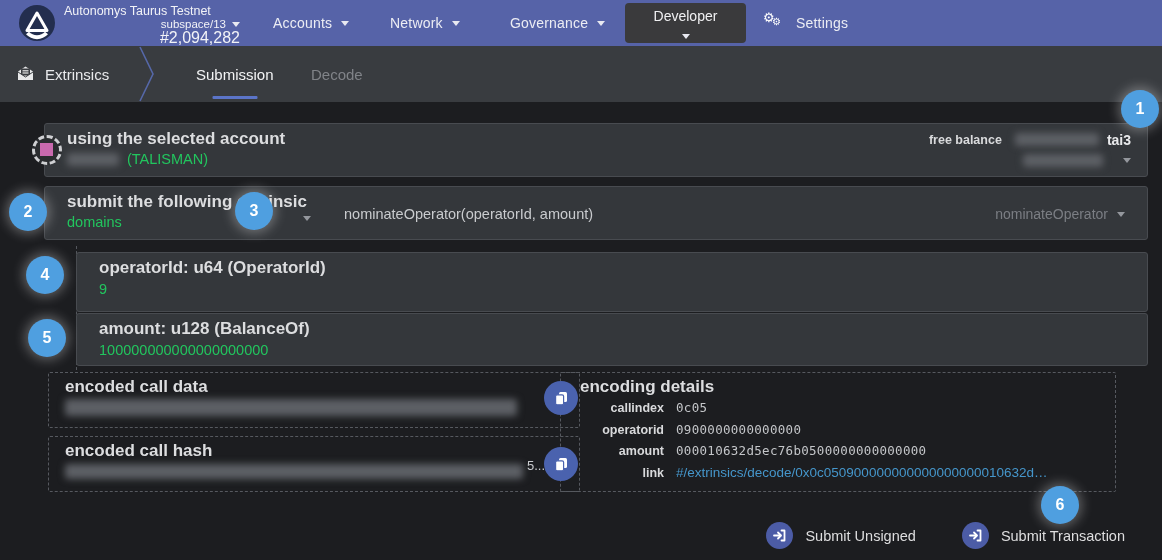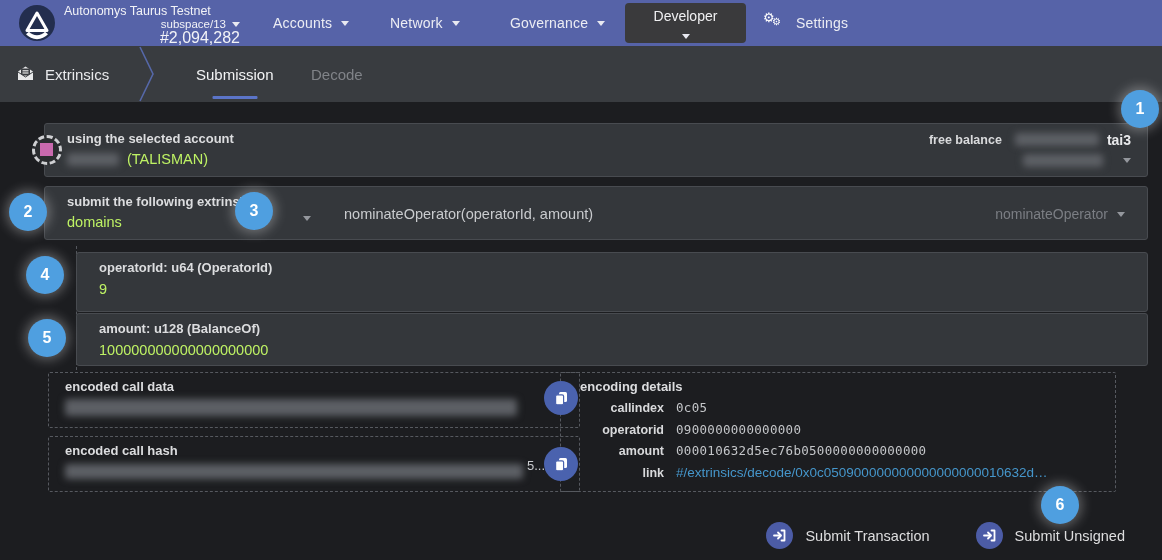--- a/index.html
+++ b/index.html
@@ -35,22 +35,22 @@
                  color:#e9eaec;font-size:15px;}
   .tab-divider{position:absolute;left:138px;top:0;}
   .tab{position:absolute;top:0;height:56px;display:flex;align-items:center;font-size:15px;cursor:pointer;}
   .tab.active{color:#f3f4f5;}
   .tab.inactive{color:#808388;}
   .tab-underline{position:absolute;bottom:3px;left:50%;transform:translateX(-50%);
                  width:45px;height:3px;background:#5b74c8;border-radius:1px;}
 
   
   .row{position:absolute;background:#34373b;border:1px solid #484b50;border-radius:3px;box-sizing:border-box;}
-  .row-label{font-size:13px;font-weight:bold;color:#dcdddf;line-height:15px;}
-  .row-value{font-size:14.5px;color:#bef264;line-height:18px;}
+  .row-label{font-size:17px;font-weight:bold;color:#dcdddf;line-height:15px;}
+  .row-value{font-size:14.5px;color:#22c55e;line-height:18px;}
   .redacted{background:#5d6065;border-radius:3px;filter:blur(3.5px);display:inline-block;}
 
   .r-account{left:44px;top:123px;width:1104px;height:54px;padding:7px 16px 0 22px;}
   .avatar{position:absolute;left:-13px;top:11px;width:30px;height:30px;border-radius:50%;
           border:3px dashed #cfd0d3;box-sizing:border-box;background:#2a2c2f;}
   .avatar .sq{position:absolute;left:5px;top:5px;width:13px;height:13px;background:#c969ae;}
   .acct-name{display:flex;align-items:center;gap:8px;margin-top:4px;}
   .balances{position:absolute;right:16px;top:7px;text-align:right;}
   .bal-line{display:flex;align-items:center;justify-content:flex-end;gap:8px;height:17px;}
   .bal-label{font-size:12.5px;font-weight:bold;color:#d9dadc;margin-right:5px;}
@@ -259,31 +259,31 @@
 
   <div class="actions">
     <div class="action-btn">
       <span class="action-icon">
         <svg width="15" height="15" viewBox="0 0 15 15">
           <path d="M9.5 2.5 H12.5 V12.5 H9.5" fill="none" stroke="#ffffff" stroke-width="1.8" stroke-linecap="round" stroke-linejoin="round"></path>
           <line x1="2" y1="7.5" x2="8.5" y2="7.5" stroke="#ffffff" stroke-width="1.8" stroke-linecap="round"></line>
           <path d="M6 4.5 L9 7.5 L6 10.5" fill="none" stroke="#ffffff" stroke-width="1.8" stroke-linecap="round" stroke-linejoin="round"></path>
         </svg>
       </span>
-      <span class="action-label">Submit Transaction</span>
+      <span class="action-label">Submit Unsigned</span>
     </div>
     <div class="action-btn">
       <span class="action-icon">
         <svg width="15" height="15" viewBox="0 0 15 15">
           <path d="M9.5 2.5 H12.5 V12.5 H9.5" fill="none" stroke="#ffffff" stroke-width="1.8" stroke-linecap="round" stroke-linejoin="round"></path>
           <line x1="2" y1="7.5" x2="8.5" y2="7.5" stroke="#ffffff" stroke-width="1.8" stroke-linecap="round"></line>
           <path d="M6 4.5 L9 7.5 L6 10.5" fill="none" stroke="#ffffff" stroke-width="1.8" stroke-linecap="round" stroke-linejoin="round"></path>
         </svg>
       </span>
-      <span class="action-label">Submit Unsigned</span>
+      <span class="action-label">Submit Transaction</span>
     </div>
   </div>
 
   <div class="ann" style="left:1121px;top:90px;">1</div>
   <div class="ann" style="left:9px;top:193px;">2</div>
   <div class="ann" style="left:235px;top:192px;">3</div>
   <div class="ann" style="left:26px;top:256px;">4</div>
   <div class="ann" style="left:28px;top:319px;">5</div>
   <div class="ann" style="left:1041px;top:486px;">6</div>
 

